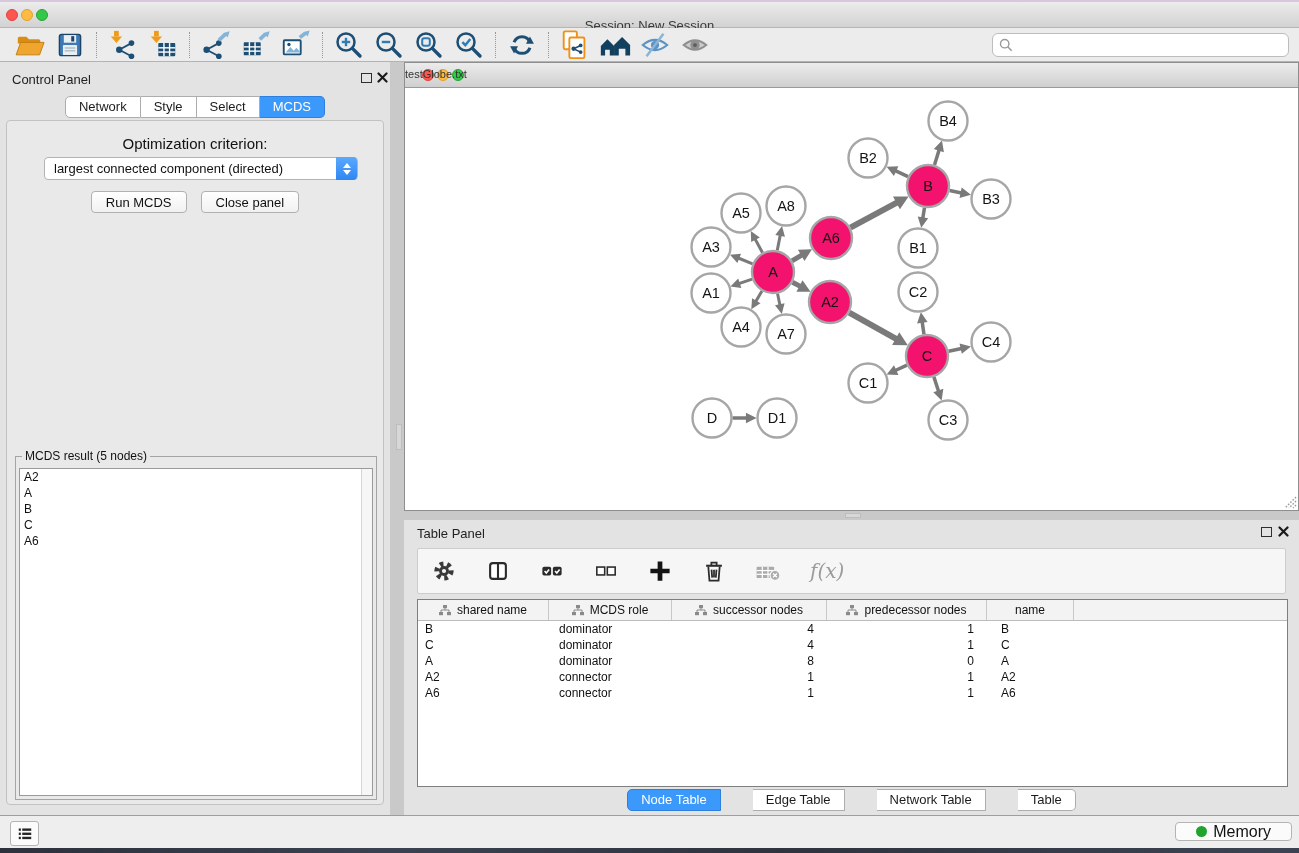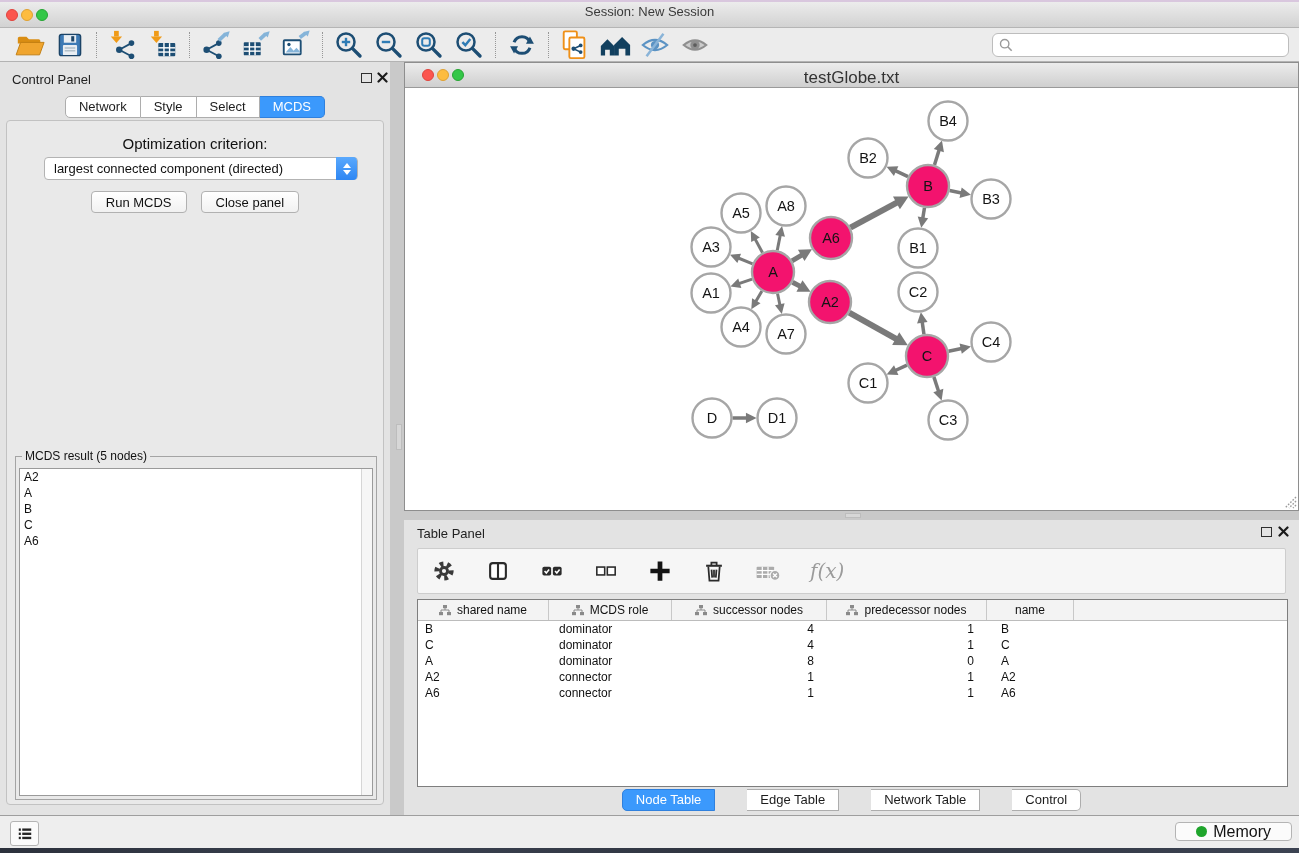--- a/index.html
+++ b/index.html
@@ -9,21 +9,21 @@
   #screen { position:relative; width:1299px; height:853px; background:#c9c9c9; }
 
   
   #wallpaper-top { left:0; top:0; width:1299px; height:2px; background:#d9c7de; }
   #titlebar { left:0; top:2px; width:1299px; height:26px;
     background:linear-gradient(#ececec,#d2d2d2); border-bottom:1px solid #b5b5b5; }
   .tl { width:12px; height:12px; border-radius:50%; top:7px; }
   .tl.red { background:#fb564f; border:1px solid #e0443e; }
   .tl.yellow { background:#fdbc40; border:1px solid #dfa132; }
   .tl.green { background:#34c748; border:1px solid #27a534; }
-  #app-title { width:100%; text-align:center; top:2px; font-size:13px; color:#3a3a3a; }
+  #app-title { width:100%; text-align:center; top:16px; font-size:13px; color:#3a3a3a; }
 
   
   #toolbar { left:0; top:28px; width:1299px; height:34px; background:#ececec;
     border-bottom:1px solid #b3b3b3; display:flex; align-items:center; padding:0 10px; }
   .tbtn { width:40px; height:30px; border:none; background:transparent; display:flex;
     align-items:center; justify-content:center; cursor:pointer; flex:0 0 auto; }
   .tsep { width:0; height:26px; border-left:1px dotted #979797; margin:0 6px; flex:0 0 auto; }
   #searchbox { margin-left:auto; position:relative; width:297px; height:24px; }
   #searchbox input { width:100%; height:100%; border:1px solid #bdbdbd; border-radius:6px;
     background:#fff; padding:0 8px 0 26px; font-size:13px; color:#333; outline:none; }
@@ -59,21 +59,21 @@
   #mcds-list { position:absolute; left:3px; top:11px; right:3px; bottom:3px; background:#fff;
     border:1px solid #9a9a9a; overflow:hidden; }
   .mcds-item { font-size:12px; line-height:16px; padding-left:4px; color:#111; }
   #mcds-scroll { position:absolute; right:0; top:0; bottom:0; width:11px; background:#f6f6f6; border-left:1px solid #d6d6d6; }
 
   
   #net-window { left:404px; top:62px; width:895px; height:449px; background:#fff;
     border:1px solid #8e8e8e; }
   #net-titlebar { left:0; top:0; width:100%; height:25px;
     background:linear-gradient(#ececec,#cfcfcf); border-bottom:1px solid #9a9a9a; }
-  #net-title { width:100%; text-align:center; top:5px; font-size:17px; color:#333; }
+  #net-title { width:100%; top:5px; font-size:11px; color:#333; }
   #net-canvas { left:0; top:25px; width:893px; height:422px; background:#fff; }
   #net-resize-grip { right:1px; bottom:1px; }
 
   
   #vgrip { left:396px; top:424px; width:6px; height:26px; background:#d7d7d7; border:1px solid #bdbdbd; }
   #hgrip { left:845px; top:513px; width:16px; height:5px; background:#d7d7d7; border:1px solid #bdbdbd; }
 
   
   #table-panel { left:404px; top:520px; width:895px; height:295px; background:#e3e3e3; }
   #tp-title { left:13px; top:6px; font-size:13px; color:#222; }
@@ -674,21 +674,21 @@
             <div class="tcell c4 num">1</div>
             <div class="tcell c5">A6</div>
           </div>
         </div>
     </div>
 
     <div id="tp-tabs" class="abs">
       <div class="seg-tab first active">Node Table</div>
       <div class="seg-tab">Edge Table</div>
       <div class="seg-tab">Network Table</div>
-      <div class="seg-tab last">Control</div>
+      <div class="seg-tab last">Table</div>
     </div>
   </div>
 
   <div id="status-bar" class="abs">
     <button id="list-btn" class="abs">
       <svg width="18" height="18" viewBox="0 0 26 26">
         <g fill="#262626">
             <rect x="4" y="5" width="3" height="3.4"></rect>
             <rect x="9" y="5" width="13" height="3.4"></rect>
             <rect x="4" y="11" width="3" height="3.4"></rect>

